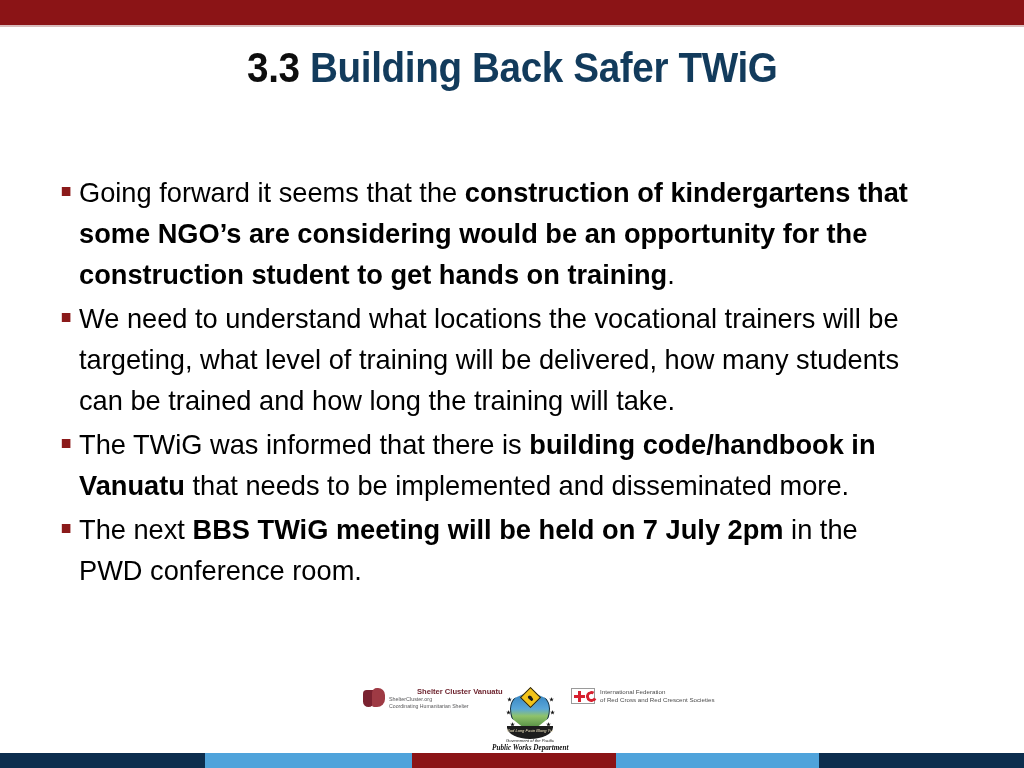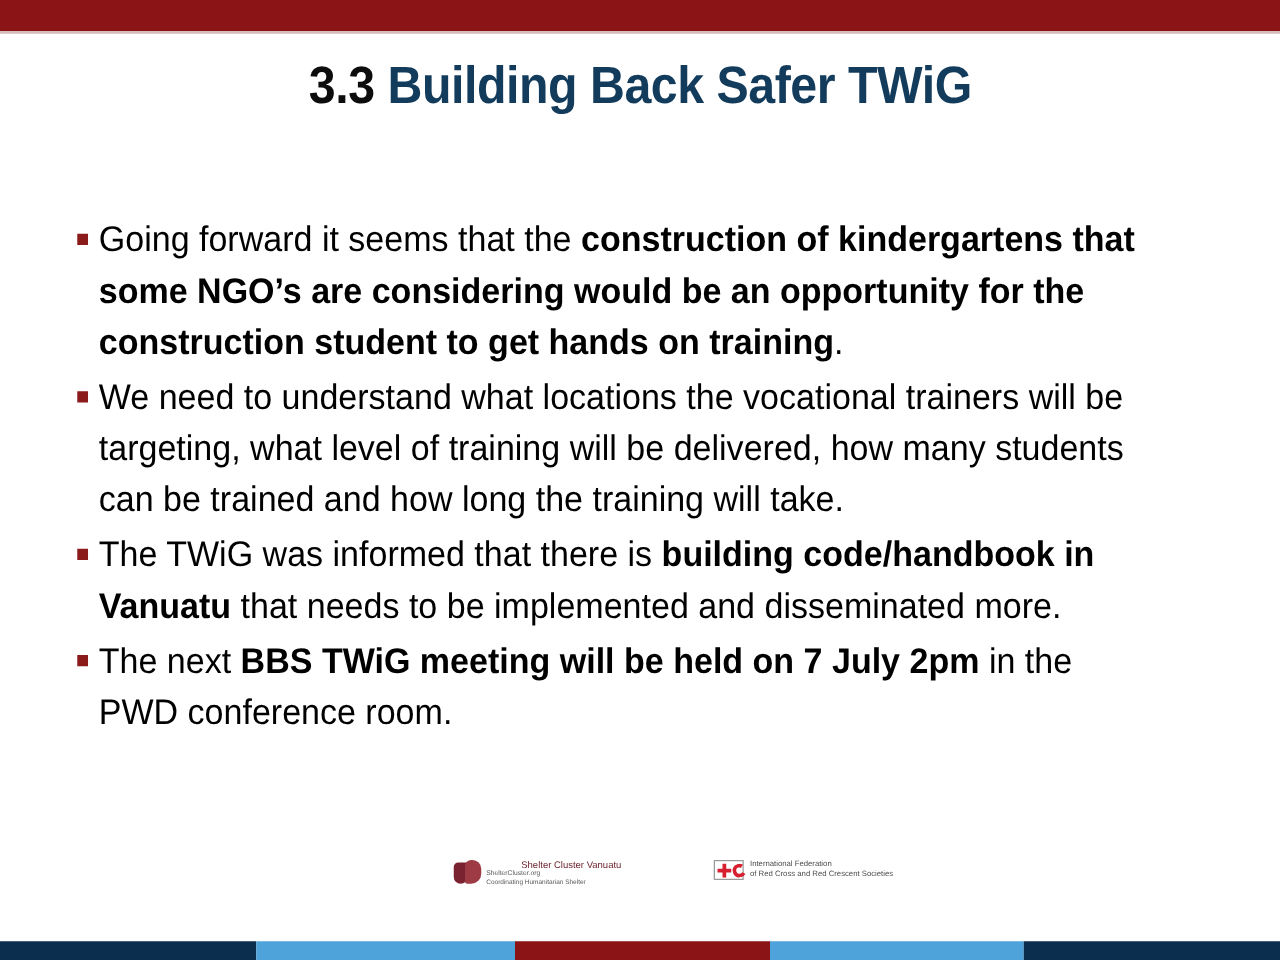--- a/index.html
+++ b/index.html
@@ -119,21 +119,21 @@
   #logo-shelter .mark .v2 {
     position: absolute;
     left: 9px; top: 0px;
     width: 13px; height: 19px;
     background: #9e3a44;
     border-radius: 5px 7px 8px 2px;
   }
   #logo-shelter .txt { margin-left: 4px; }
   #logo-shelter .l1 {
     font-size: 7.6px;
-    font-weight: normal;
+    font-weight: bold;
     color: #6a1f2a;
     line-height: 9px;
     white-space: nowrap;
     padding-left: 28px;
   }
   #logo-shelter .l2 {
     font-size: 5.4px;
     color: #58585a;
     line-height: 7px;
     white-space: nowrap;
@@ -339,20 +339,39 @@
       <div class="v1"></div>
       <div class="v2"></div>
     </div>
     <div class="txt">
       <div class="l1">Shelter Cluster Vanuatu</div>
       <div class="l2">ShelterCluster.org</div>
       <div class="l3">Coordinating Humanitarian Shelter</div>
     </div>
   </div>
 
+  <div id="logo-pwd">
+    <div class="crest-wrap">
+      <div class="crest"></div>
+      <div class="sign">
+          <div class="worker"></div>
+        </div>
+      <div class="star s1"></div>
+      <div class="star s2"></div>
+      <div class="star s3"></div>
+      <div class="star s4"></div>
+      <div class="star s5"></div>
+      <div class="star s6"></div>
+      <div class="ribbon">
+        <span>Rod Long Fasin Blong Yumi</span>
+      </div>
+    </div>
+    <div class="motto">Government of the Pacific</div>
+    <div class="dept">Public Works Department</div>
+  </div>
 
   <div id="logo-ifrc">
     <div class="mark">
       <div class="cross-v"></div>
       <div class="cross-h"></div>
       <div class="crescent"></div>
     </div>
     <div class="txt">
       <div class="l1">International Federation</div>
       <div class="l2">of Red Cross and Red Crescent Societies</div>

